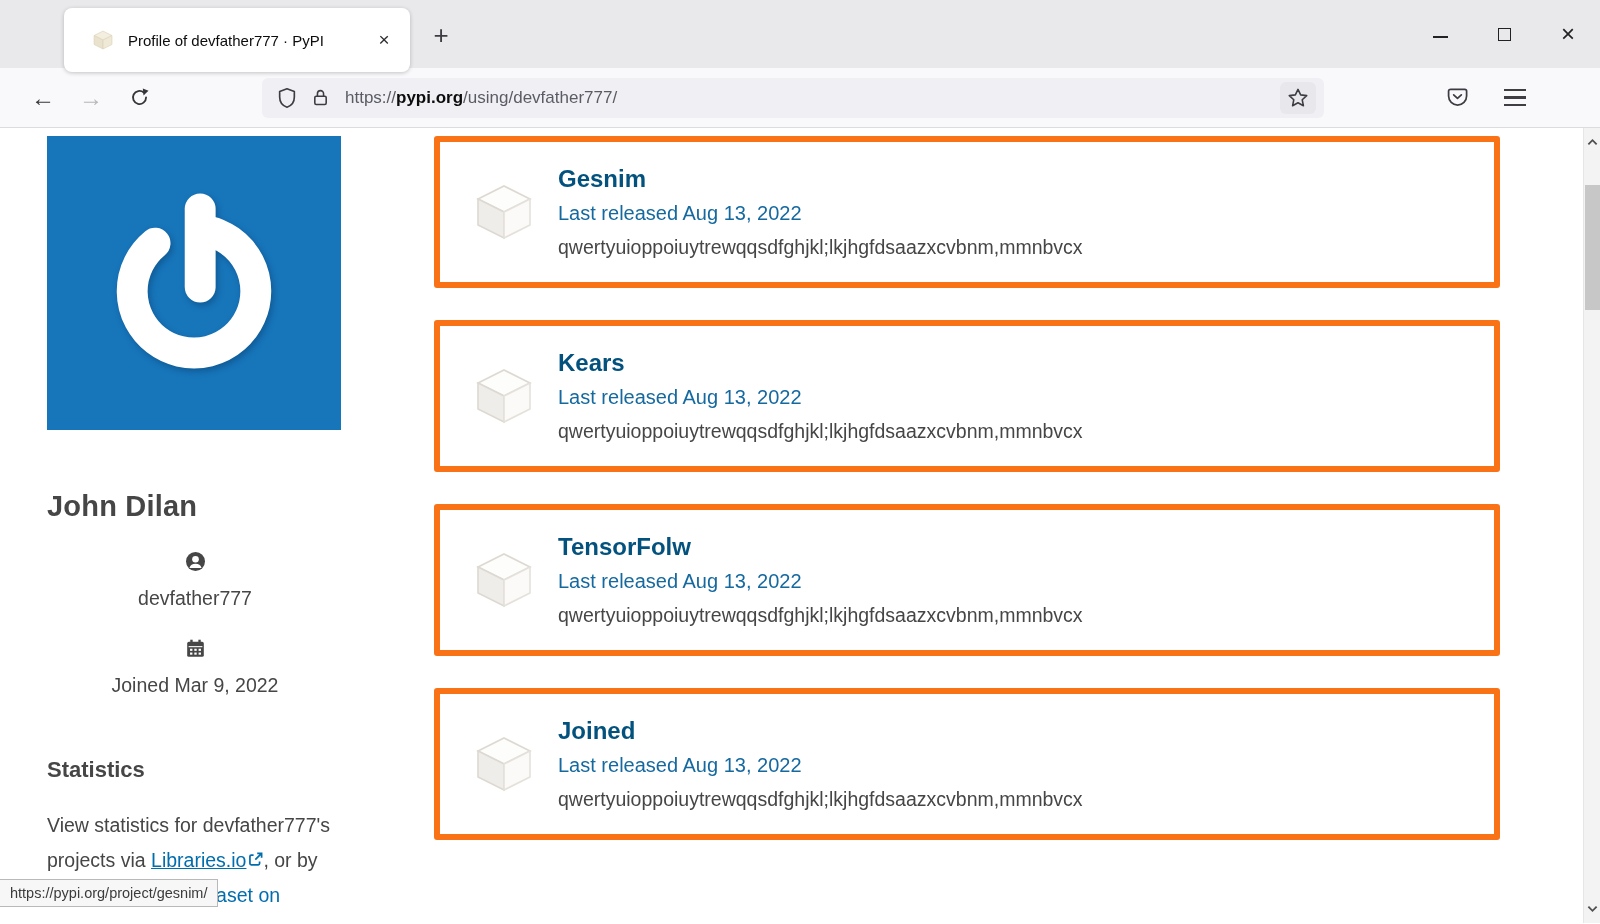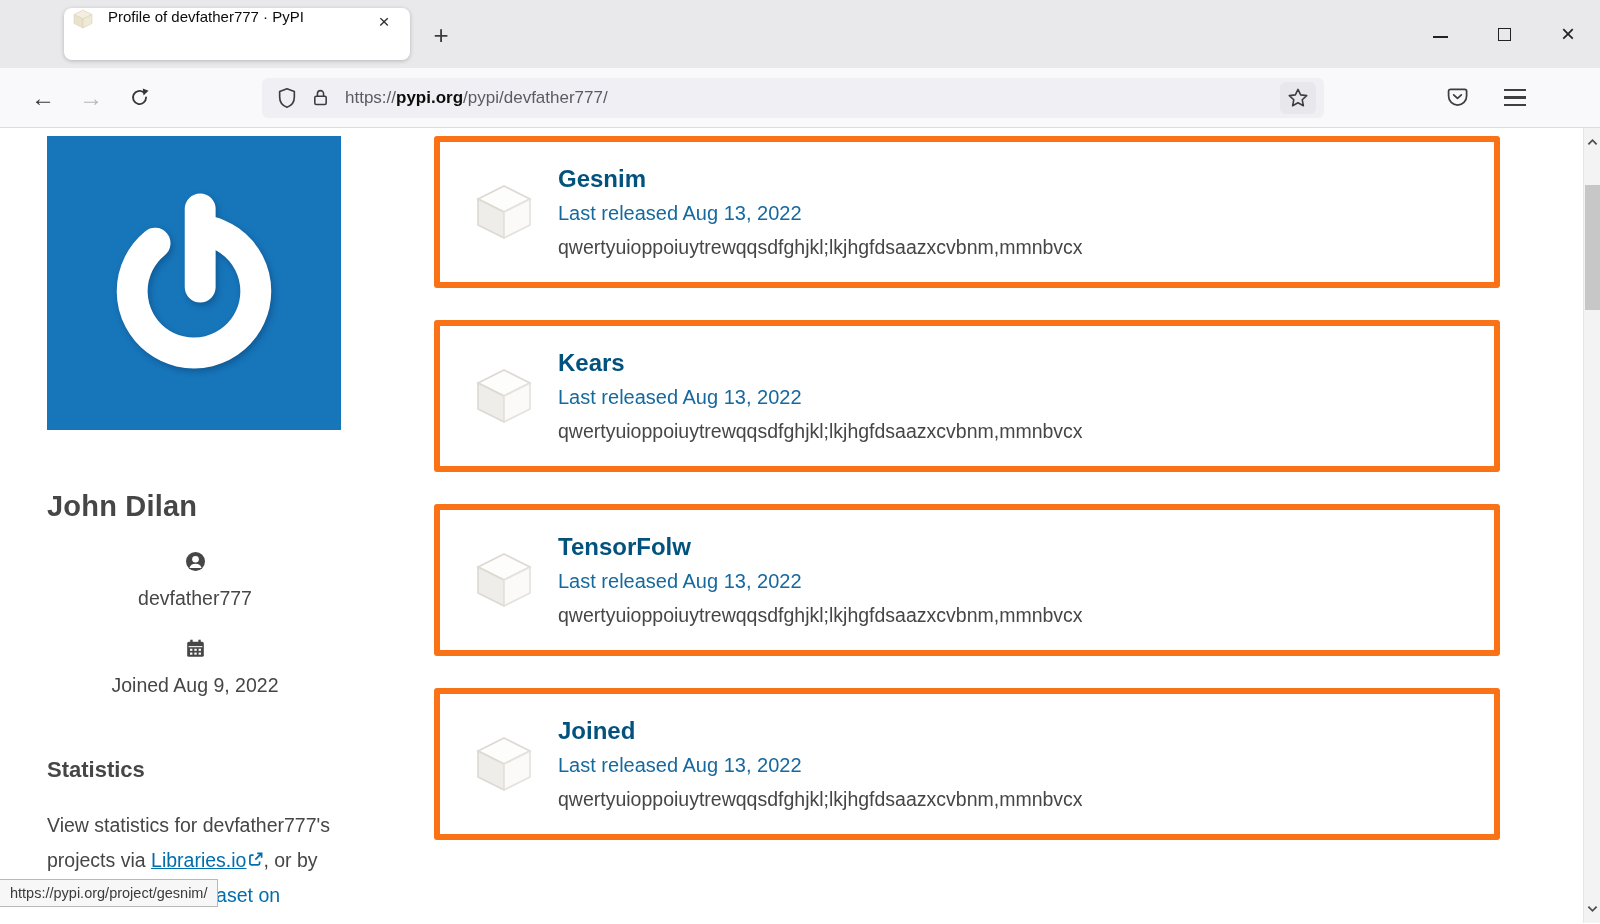--- a/index.html
+++ b/index.html
@@ -1,23 +1,23 @@
 <!DOCTYPE html>
 <html><head>
 <meta charset="utf-8">
 <style>
   * { margin:0; padding:0; box-sizing:border-box; }
   html,body { width:1600px; height:924px; overflow:hidden; }
   body { font-family:"Liberation Sans","DejaVu Sans",sans-serif; background:#fff; position:relative; }
 
   
   .titlebar { position:relative; height:68px; background:#e9e9eb; }
-  .tab { position:absolute; left:64px; top:8px; width:346px; height:52px; background:#fff;
-         border-radius:8px; box-shadow:0 1px 4px rgba(0,0,0,.22); display:flex; align-items:flex-start;
-         padding:0 12px 0 8px; }
+  .tab { position:absolute; left:64px; top:8px; width:346px; height:64px; background:#fff;
+         border-radius:8px; box-shadow:0 1px 4px rgba(0,0,0,.22); display:flex; align-items:center;
+         padding:0 12px 0 28px; }
   .tab-favicon { width:22px; height:22px; flex:0 0 auto; }
   .tab-title { margin-left:14px; font-size:15px; color:#0c0c0d; white-space:nowrap; overflow:hidden;
                text-overflow:ellipsis; flex:1; }
   .tab-close { width:28px; height:28px; display:flex; align-items:center; justify-content:center;
                font-size:19px; color:#2f2f33; border-radius:4px; cursor:default; }
   .newtab { position:absolute; left:424px; top:18px; width:34px; height:34px; display:flex;
             align-items:center; justify-content:center; font-size:26px; font-weight:300; color:#3c3c41;
             border-radius:4px; }
   .win-controls { position:absolute; right:0; top:0; height:68px; display:flex; }
   .win-btn { width:64px; height:68px; display:flex; align-items:center; justify-content:center; }
@@ -123,21 +123,21 @@
   </div>
   <div class="urlbar">
     <svg width="22" height="22" viewBox="0 0 24 24">
       <path d="M12 2 L20 5 V11 C20 16.5 16.6 20.6 12 22 C7.4 20.6 4 16.5 4 11 V5 Z" fill="none" stroke="#3c3c43" stroke-width="1.8" stroke-linejoin="round"></path>
     </svg>
     <span class="sep"></span>
     <svg width="21" height="21" viewBox="0 0 24 24">
       <rect x="5.5" y="10.5" width="13" height="9.5" rx="1.6" fill="none" stroke="#3c3c43" stroke-width="1.8"></rect>
       <path d="M8.5 10.5 V7.6 a3.5 3.5 0 0 1 7 0 V10.5" fill="none" stroke="#3c3c43" stroke-width="1.8"></path>
     </svg>
-    <span class="url-text"><span>https://</span><span class="host">pypi.org</span><span>/pypi/devfather777/</span></span>
+    <span class="url-text"><span>https://</span><span class="host">pypi.org</span><span>/using/devfather777/</span></span>
     <span class="url-spacer"></span>
     <span class="star-btn">
       <svg width="22" height="22" viewBox="0 0 24 24">
         <polygon points="12,2.6 14.9,8.6 21.5,9.4 16.6,13.9 17.9,20.5 12,17.2 6.1,20.5 7.4,13.9 2.5,9.4 9.1,8.6" fill="none" stroke="#3c3c43" stroke-width="1.7" stroke-linejoin="round"></polygon>
       </svg>
     </span>
   </div>
   <div class="toolbar-right">
     <div class="pocket-btn">
       <svg width="23" height="23" viewBox="0 0 24 24">
@@ -179,21 +179,21 @@
         <rect x="2.2" y="6" width="11.6" height="0.9" fill="#ffffff"></rect>
         <g fill="#ffffff">
           <rect x="3.4" y="8.2" width="2" height="1.8"></rect>
             <rect x="7" y="8.2" width="2" height="1.8"></rect>
             <rect x="10.6" y="8.2" width="2" height="1.8"></rect>
           <rect x="3.4" y="11.4" width="2" height="1.8"></rect>
             <rect x="7" y="11.4" width="2" height="1.8"></rect>
             <rect x="10.6" y="11.4" width="2" height="1.8"></rect>
         </g>
       </svg>
-      <span>Joined Aug 9, 2022</span>
+      <span>Joined Mar 9, 2022</span>
     </div>
     <div class="stats-heading">Statistics</div>
     <p class="stats-text"><span>View statistics for devfather777's projects via </span><a href="#" class="underlined"><span>Libraries.io</span><svg class="ext-icon" width="15" height="15" viewBox="0 0 14 14">
             <path d="M5.2 3 H3 a1.2 1.2 0 0 0 -1.2 1.2 v6.6 a1.2 1.2 0 0 0 1.2 1.2 h6.6 a1.2 1.2 0 0 0 1.2 -1.2 V8.8" fill="none" stroke="#006dad" stroke-width="1.6"></path>
             <path d="M6.8 7.2 L12.4 1.6 M8.6 1.3 h4.1 v4.1" fill="none" stroke="#006dad" stroke-width="1.6"></path>
           </svg></a><span>, or by using </span><a href="#">our public dataset on</a></p>
   </div>
 
   <div class="main">
 

